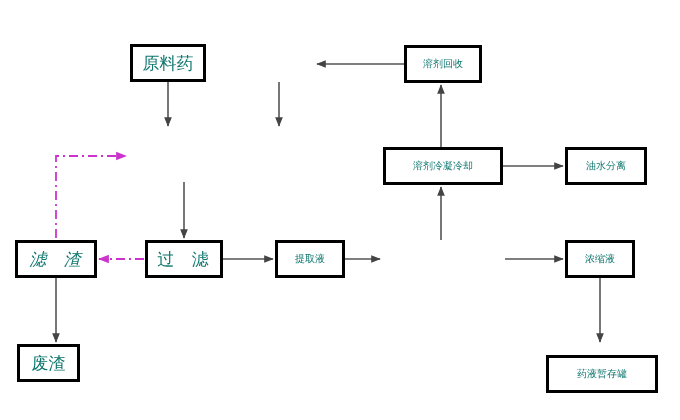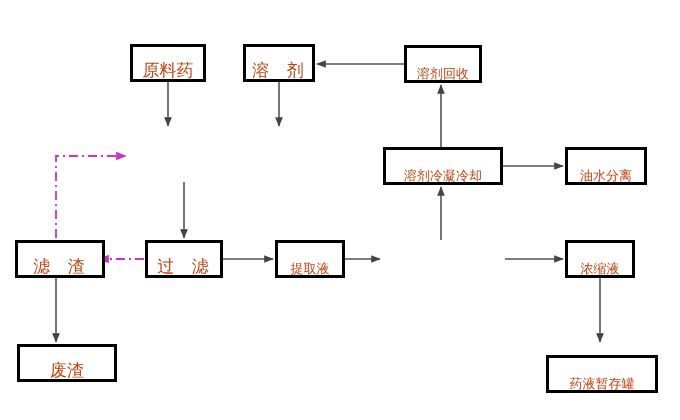--- a/index.html
+++ b/index.html
@@ -23,39 +23,39 @@
     top: 0;
     width: 680px;
     height: 420px;
   }
   .node-box {
     position: absolute;
     box-sizing: border-box;
     border: 3px solid #000000;
     background: #ffffff;
     display: flex;
-    align-items: flex-end;
+    align-items: center;
     justify-content: center;
-    color: #c2410c;
+    color: #0f766e;
     font-family: "DejaVu Sans", "Liberation Sans", sans-serif;
     font-size: 17px;
     line-height: 1;
     white-space: nowrap;
     letter-spacing: 0px;
   }
   .node-label {
     display: block;
     padding: 0 2px;
   }
   .wide-space {
     letter-spacing: 6px;
     padding-left: 6px;
   }
   .node-sm {
-    font-size: 13px;
+    font-size: 10px;
     font-family: Liberation Serif, serif;
   }
 </style>
 </head>
 <body>
 
 <div id="diagram-root">
 
   <svg id="flow-svg" viewBox="0 0 680 420">
     <defs>
@@ -93,55 +93,52 @@
 
     <line x1="144" y1="259" x2="99" y2="259" stroke="#cc33cc" stroke-width="1.8" stroke-dasharray="9,4,2,4" marker-end="url(#ah-dash)"></line>
 
     <path d="M56,238 L56,156 L126,156" fill="none" stroke="#cc33cc" stroke-width="1.8" stroke-dasharray="9,4,2,4" marker-end="url(#ah-dash)"></path>
   </svg>
 
   <div class="node-box" style="left:130px; top:44px; width:76px; height:38px;">
     <span class="node-label">原料药</span>
   </div>
 
-  <div class="node-box" style="left:243px; top:44px; width:72px; height:38px;">
-    <span class="node-label wide-space">溶  剂</span>
-  </div>
 
   <div class="node-box" style="left:404px; top:45px; width:78px; height:38px;">
     <span class="node-label node-sm">溶剂回收</span>
   </div>
 
 
   <div class="node-box" style="left:565px; top:147px; width:82px; height:38px;">
     <span class="node-label node-sm">油水分离</span>
   </div>
 
   <div class="node-box" style="left:383px; top:147px; width:120px; height:38px;">
     <span class="node-label node-sm">溶剂冷凝冷却</span>
   </div>
 
-  <div class="node-box" style="left:15px; top:240px; width:90px; height:38px;">
+  <div class="node-box" style="left:15px; top:240px; width:82px; height:38px;font-style:italic;">
     <span class="node-label wide-space">滤  渣</span>
   </div>
 
   <div class="node-box" style="left:275px; top:240px; width:70px; height:38px;">
     <span class="node-label node-sm">提取液</span>
   </div>
 
   <div class="node-box" style="left:145px; top:240px; width:78px; height:38px;">
     <span class="node-label wide-space">过  滤</span>
   </div>
 
 
   <div class="node-box" style="left:565px; top:240px; width:70px; height:38px;">
     <span class="node-label node-sm">浓缩液</span>
   </div>
 
-  <div class="node-box" style="left:17px; top:344px; width:100px; height:38px;">
+  <div class="node-box" style="left:17px; top:344px; width:63px; height:38px;">
     <span class="node-label">废渣</span>
   </div>
 
   <div class="node-box" style="left:546px; top:355px; width:112px; height:38px;">
     <span class="node-label node-sm">药液暂存罐</span>
   </div>
 
 </div>
 
 </body></html>

